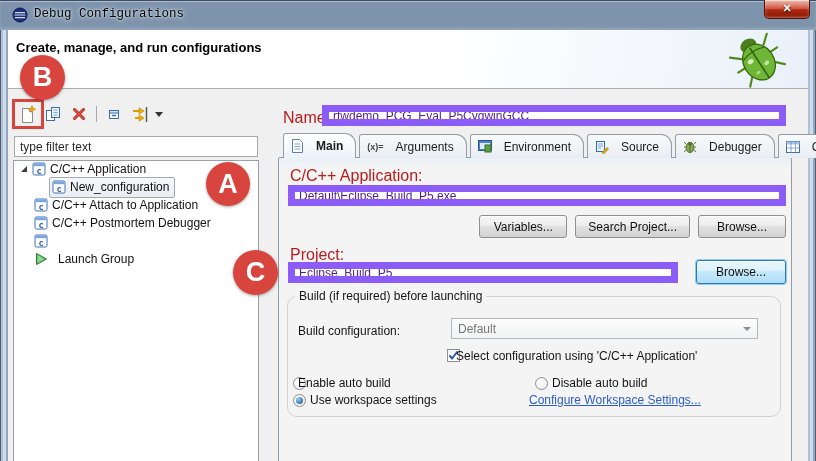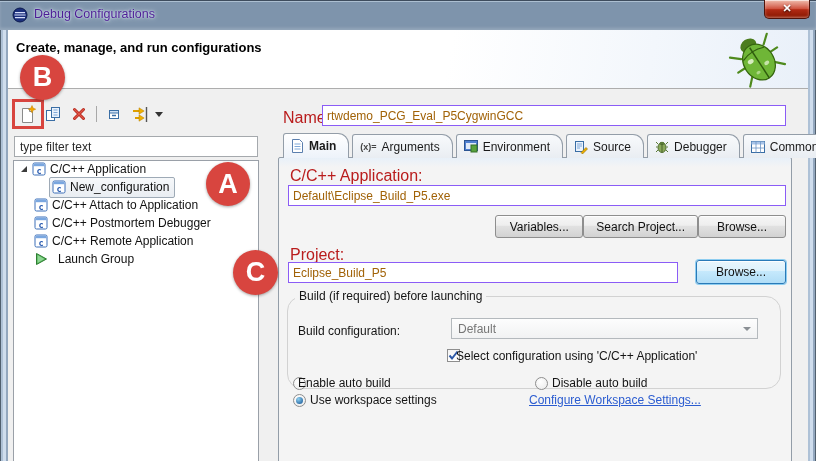--- a/index.html
+++ b/index.html
@@ -14,22 +14,22 @@
       radial-gradient(40px 18px at 415px 15px, rgba(105,160,105,.45), transparent 70%),
       radial-gradient(30px 14px at 520px 16px, rgba(120,150,95,.40), transparent 70%),
       radial-gradient(28px 13px at 610px 14px, rgba(150,105,95,.38), transparent 70%),
       radial-gradient(34px 15px at 700px 15px, rgba(115,140,100,.38), transparent 70%),
       linear-gradient(#94a7bc, #7e94ac 48%, #6d8membered?a0 52%, #74899f);
     background-color:#7e94ac;
     border-bottom:1px solid #5a6a7c;
     box-shadow:inset 0 2px 0 rgba(210,225,240,.55), inset 0 -2px 3px rgba(255,255,255,.18);}
   .titlebar::before{content:"";position:absolute;left:0;top:0;right:0;height:1px;background:#3e4c5d;}
   .title-icon{position:absolute;left:12px;top:7px;width:16px;height:16px;}
-  .title-text{position:absolute;left:34px;top:7px;font-size:12.5px;color:#4c1d95;
-    text-shadow:0 0 5px rgba(235,245,255,.9),0 0 2px rgba(235,245,255,.9);}
+  .title-text{position:absolute;left:34px;top:7px;font-size:12.5px;color:#000000;
+    text-shadow:0 0 5px rgba(235,245,255,.9),0 0 2px rgba(235,245,255,.9);font-family:Liberation Mono, monospace;}
   .close-btn{position:absolute;right:6px;top:0;width:44px;height:18px;
     border:1px solid #50130a;border-top:none;border-radius:0 0 5px 5px;
     background:linear-gradient(#f0b9a9, #de8271 28%, #cd4935 52%, #b12a14 53%, #941d06 85%, #a6442d);
     box-shadow:inset 0 1px 0 rgba(255,255,255,.55), inset 0 0 3px rgba(255,255,255,.35);
     color:#fff;font-size:11px;font-weight:bold;text-align:center;line-height:16px;
     text-shadow:0 1px 2px rgba(0,0,0,.75);cursor:pointer;}
   .frame-side{position:absolute;top:30px;bottom:0;width:8px;}
   .frame-left{left:0;background:linear-gradient(to right,#51606f 0 1px,#aec1d6 1px 3px,#cfdded 3px 6px,#93a7be 6px 8px);}
   .frame-right{right:0;background:linear-gradient(to left,#51606f 0 1px,#93a7be 1px 3px,#cfdded 3px 6px,#aec1d6 6px 8px);}
   
@@ -49,42 +49,42 @@
     border:1px solid #a5a9ad;background:#fff;font:12px "Liberation Sans",sans-serif;color:#2a2a2a;padding:0 5px;}
   .tree-panel{position:absolute;left:13px;top:160px;width:246px;height:320px;background:#fff;
     border:1px solid #9aa0a8;box-sizing:border-box;}
   .trow{position:absolute;height:18px;display:flex;align-items:center;font-size:12px;color:#111;cursor:default;}
   .sel-box{position:absolute;left:49px;top:177px;width:124px;height:19px;border:1px solid #9eaab6;border-radius:2px;
     background:linear-gradient(#f6f8fa,#e9edf2);}
   .expander{margin-right:4px;display:flex;}
   .ticon{margin-right:4px;display:flex;}
   
   .flabel{position:absolute;font-size:16px;color:#b91c1c;}
-  .tfield{position:absolute;height:21px;box-sizing:border-box;border:1px solid #8b5cf6;background:#fff;
-    font:12px "Liberation Sans",sans-serif;color:#a16207;padding:0 4px;}
+  .tfield{position:absolute;height:21px;box-sizing:border-box;border:7px solid #8b5cf6;background:#fff;
+    font:12px "Liberation Sans",sans-serif;color:#4c1d95;padding:0 4px;}
   .tabs{position:absolute;left:283px;top:133px;height:25px;display:flex;align-items:flex-end;z-index:3;}
-  .tab{position:relative;height:24px;box-sizing:border-box;display:flex;align-items:center;gap:5px;
+  .tab{position:relative;height:24px;box-sizing:border-box;display:flex;align-items:center;gap:12px;
     padding:0 12px 0 7px;font-size:12px;color:#1a1a1a;margin-right:3px;cursor:pointer;
     border:1px solid #939da8;border-bottom:none;border-radius:3px 11px 0 0;
     background:linear-gradient(#f8fafc,#e9edf2);}
   .tab.selected{height:25px;font-weight:bold;z-index:4;
     background:linear-gradient(#ffffff,#edf3fa);box-shadow:inset 0 1px 0 #fff;}
   .pane{position:absolute;left:278px;top:157px;width:514px;height:320px;box-sizing:border-box;
     border:1px solid #939da8;border-radius:2px;
     background:linear-gradient(#e8f0f9,#f4f4f4 9px);}
-  .btnrow{position:absolute;left:288px;top:215px;width:498px;display:flex;justify-content:flex-end;}
+  .btnrow{position:absolute;left:288px;top:215px;width:498px;display:flex;justify-content:flex-end;gap:8px;}
   .btn{height:23px;min-width:88px;padding:0 12px;box-sizing:border-box;
     font:12px "Liberation Sans",sans-serif;color:#111;cursor:pointer;
     background:linear-gradient(#f6f6f6,#eeeeee 45%,#e2e2e2 46%,#d2d2d2);
     border:1px solid #8e8e8e;border-radius:3px;box-shadow:inset 0 1px 0 rgba(255,255,255,.85);}
   .btn.focused{border-color:#2a7ab8;
     background:linear-gradient(#eaf6fd,#dcf1fc 45%,#c6e9fc 46%,#b0ddf7);
     box-shadow:0 0 0 1px #8ecdf0, inset 0 1px 0 rgba(255,255,255,.9);}
-  .group{position:absolute;left:287px;top:296px;width:494px;height:93px;box-sizing:border-box;
-    border:1px solid #d2d2d2;border-radius:15px;}
+  .group{position:absolute;left:287px;top:296px;width:494px;height:121px;box-sizing:border-box;
+    border:1px solid #d2d2d2;border-radius:10px;}
   .group-title{position:absolute;left:7px;top:-8px;background:#f4f4f4;padding:0 4px;font-size:12px;color:#141414;}
   .combo{position:absolute;left:163px;top:21px;width:307px;height:21px;box-sizing:border-box;
     border:1px solid #b4b9bd;background:linear-gradient(#fdfdfd,#f1f2f3);
     font-size:12px;color:#767676;display:flex;align-items:center;padding-left:6px;}
   .combo-arrow{position:absolute;right:6px;top:8px;width:0;height:0;
     border-left:4px solid transparent;border-right:4px solid transparent;border-top:4px solid #8a8f94;}
   .checkbox{position:absolute;left:159px;top:52px;width:13px;height:13px;box-sizing:border-box;
     border:1px solid #8e8e8e;background:linear-gradient(#f4f4f4,#ffffff);display:flex;align-items:center;justify-content:center;cursor:pointer;}
   .radio{position:absolute;width:13px;height:13px;box-sizing:border-box;border:1px solid #8e8e8e;border-radius:50%;
     background:radial-gradient(circle at 40% 35%,#ffffff,#e9e9e9);cursor:pointer;}
@@ -235,21 +235,20 @@
   </div>
 
   <div class="trow" style="left:34px;top:232px;">
     <span class="ticon">
       <svg width="14" height="14" viewBox="0 0 14 14">
         <rect x="1" y="1" width="12" height="12" rx="1.5" fill="#fff" stroke="#3c6fb8"></rect>
         <rect x="1.6" y="1.6" width="10.8" height="2.6" fill="#7aa7e0"></rect>
         <text x="7" y="11.5" text-anchor="middle" font-size="8.5" font-weight="bold" fill="#2b5cb0" font-family="DejaVu Sans Mono, monospace">c</text>
       </svg>
     </span>
-    <span>C/C++ Remote Application</span>
   </div>
 
   <div class="trow" style="left:34px;top:250px;gap:6px;">
     <span class="ticon">
       <svg width="14" height="14" viewBox="0 0 14 14">
         <path d="M2.5 1.5 L12.5 7 L2.5 12.5 Z" fill="#49b04f" stroke="#2e7d32"></path>
         <path d="M3.5 3 L10.5 7 L3.5 11 Z" fill="#8fd694"></path>
       </svg>
     </span>
     <span>Launch Group</span>

